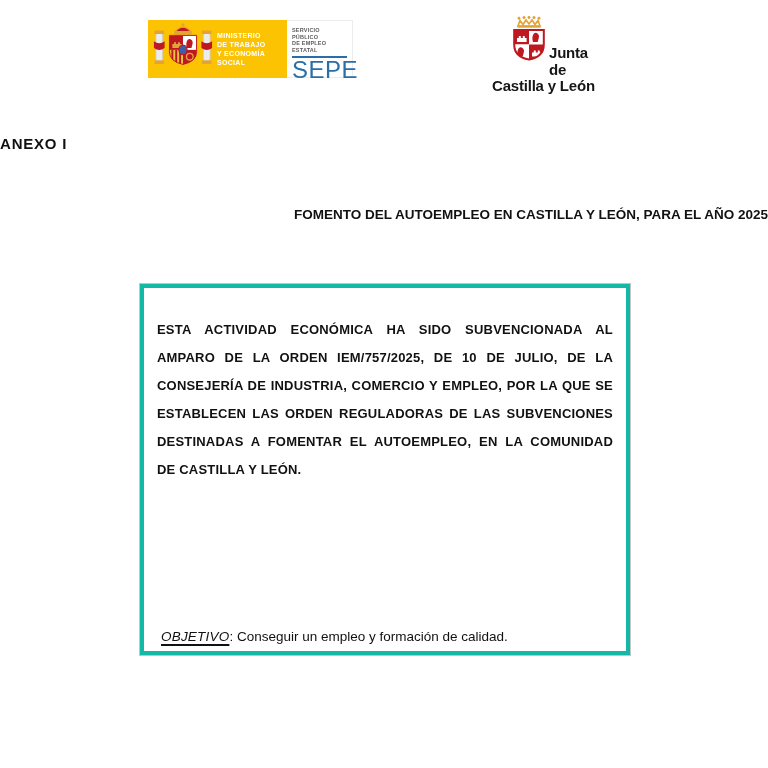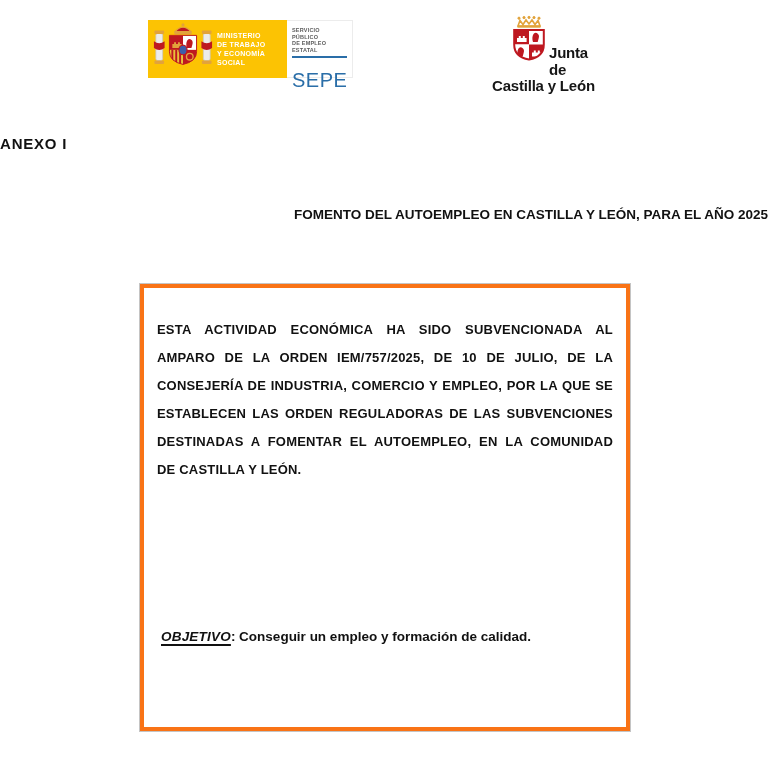--- a/index.html
+++ b/index.html
@@ -15,50 +15,50 @@
     width:139px; height:58px; background:var(--brand-yellow,#FCC303);
     display:flex; align-items:center; gap:3px; padding-left:4px;
   }
   .ministry-name { font-size:7px; line-height:9px; font-weight:700; color:#ffffff; letter-spacing:0.3px; }
   .sepe-box {
     width:66px; height:58px; background:#ffffff; border:1px solid #ececec; border-left:none;
     padding:6px 5px 0 5px;
   }
   .sepe-service { font-size:5.5px; line-height:6.5px; font-weight:700; color:#5d5d5d; letter-spacing:0.2px; }
   .sepe-rule { margin-top:3px; border-top:2.5px solid var(--sepe-blue,#2A6EA8); }
-  .sepe-acronym { margin-top:11px; font-size:20px; line-height:22px; font-weight:400; color:var(--sepe-blue,#2A6EA8); letter-spacing:0.5px; }
+  .sepe-acronym { margin-top:1px; font-size:24px; line-height:22px; font-weight:400; color:var(--sepe-blue,#2A6EA8); letter-spacing:0.5px; }
 
   .junta-logo { position:absolute; left:492px; top:14px; width:112px; height:64px; }
   .junta-shield { position:absolute; left:20px; top:1px; }
   .junta-line1 { position:absolute; left:57px; top:30px; font-size:15px; font-weight:700; color:#161616; letter-spacing:-0.2px; }
   .junta-line2 { position:absolute; left:0; top:63px; width:112px; text-align:left; font-size:15px; font-weight:700; color:#161616; letter-spacing:-0.2px; }
 
   
   .doc-title {
     position:absolute; top:135px; left:0; width:100%; text-align:left;
     font-size:15px; font-weight:700; letter-spacing:0.8px; color:#111;
   }
   .doc-subtitle {
     position:absolute; top:207px; left:0; width:100%; text-align:right;
     font-size:13.5px; font-weight:700; letter-spacing:0; color:#111;
   }
 
   
   .notice-box {
-    position:absolute; left:140px; top:284px; width:490px; height:447px;
-    border:4px solid #f97316; outline:1px solid #c4c4c4; background:#fff;
+    position:absolute; left:140px; top:284px; width:490px; height:371px;
+    border:4px solid #14b8a6; outline:1px solid #c4c4c4; background:#fff;
   }
   .notice-paragraph { padding:28px 13px 0 13px; }
   .jline {
     font-size:13px; line-height:28px; font-weight:700; color:#111;
     text-align:justify; text-align-last:justify; white-space:nowrap; letter-spacing:0.2px;
   }
   .jline.last { text-align-last:left; }
   .objective-line {
-    position:absolute; left:17px; top:341px; font-size:13.5px; font-weight:700; color:#111;
+    position:absolute; left:17px; top:341px; font-size:13.5px; font-weight:400; color:#111;
   }
   .objective-label {
     font-style:italic; text-decoration:underline; text-decoration-thickness:1.5px; text-underline-offset:3px;
     letter-spacing:0.2px;
   }
 </style>
 </head>
 <body>
 
 <div class="page">

